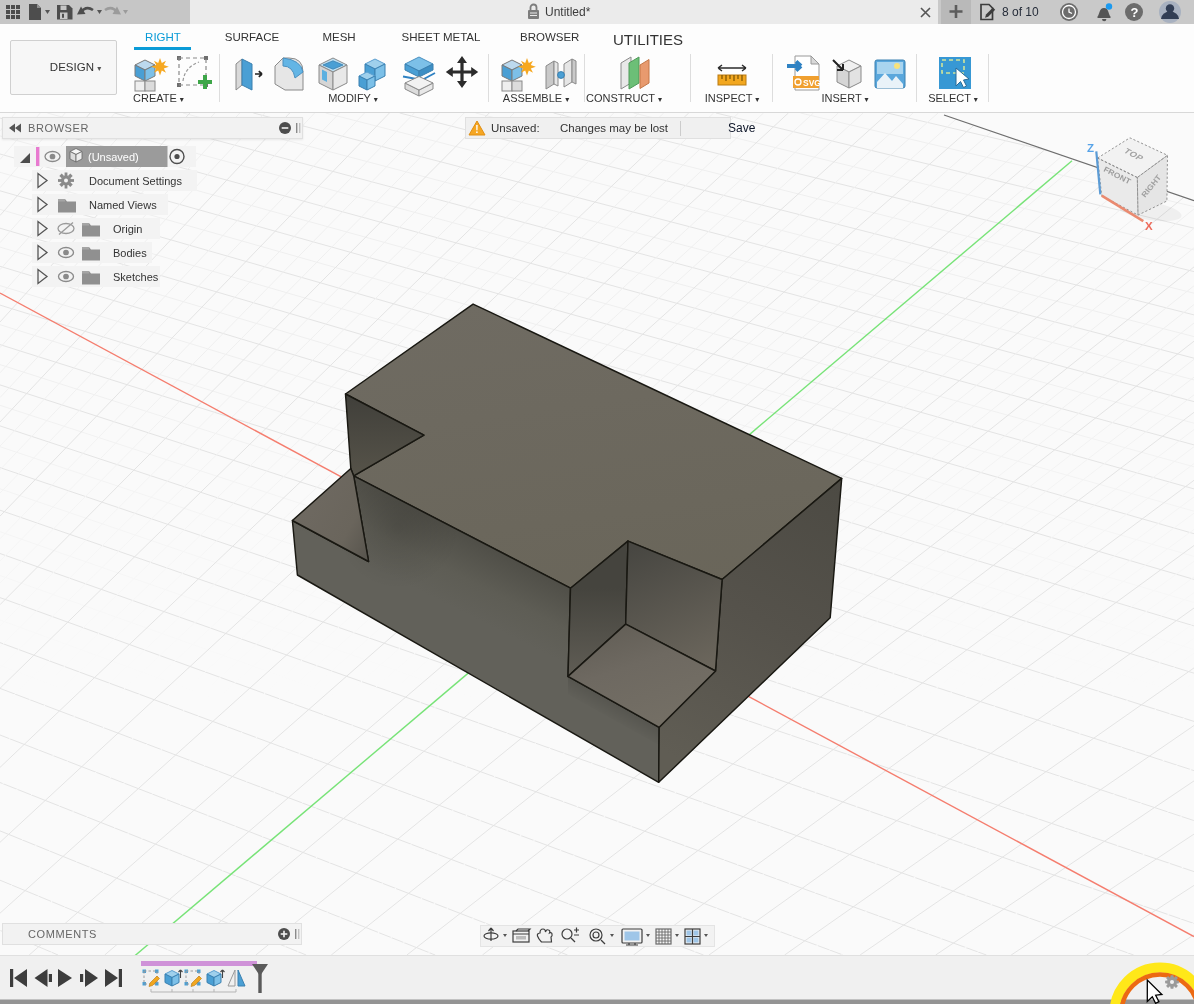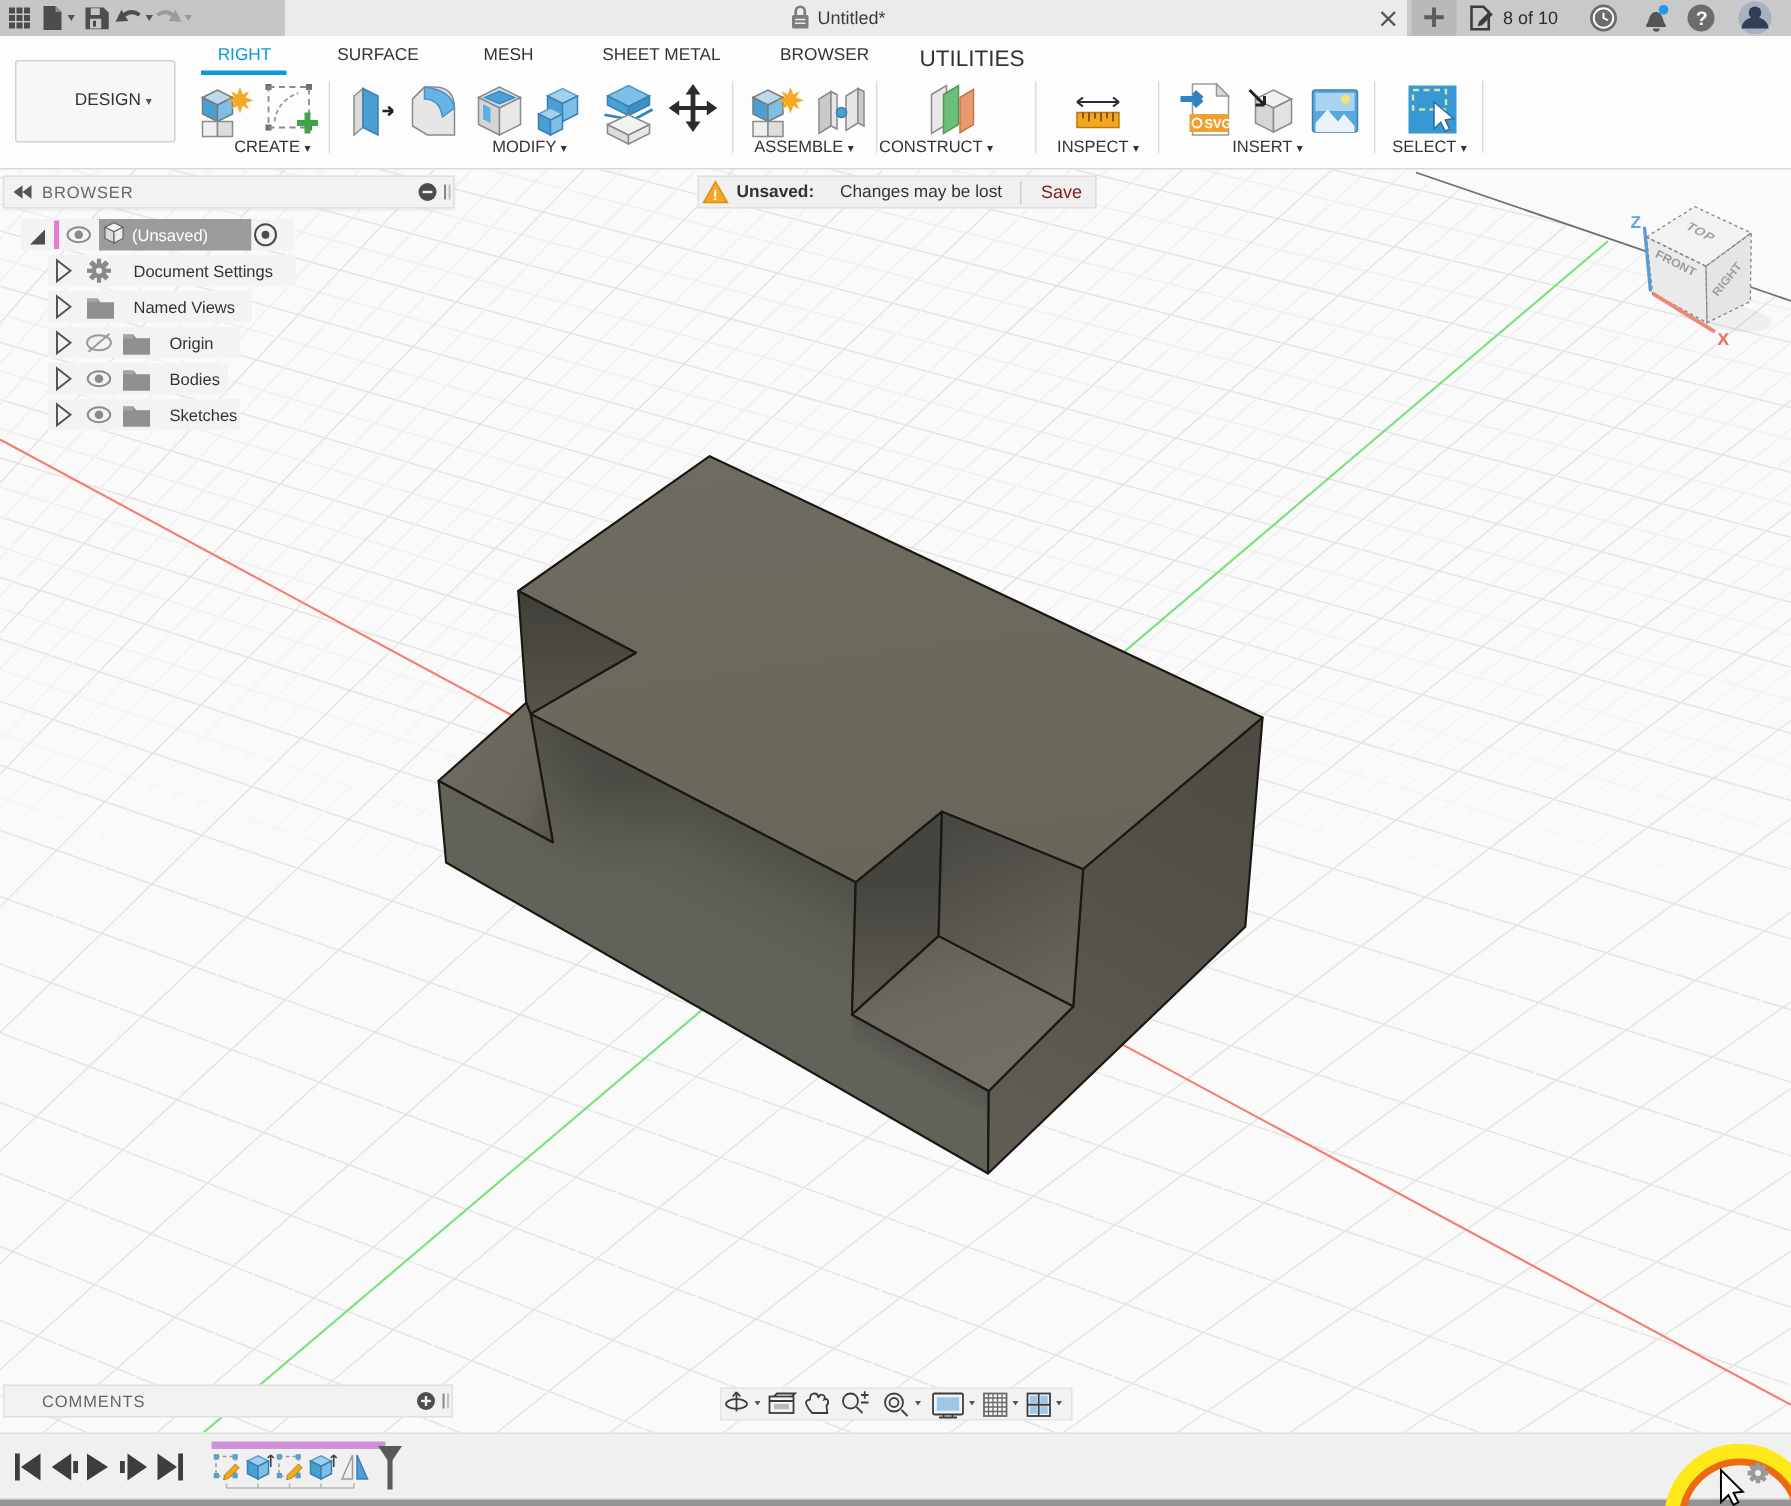--- a/index.html
+++ b/index.html
@@ -317,21 +317,21 @@
 <div class="abs" style="left:134px;top:47px;width:57px;height:3px;background:#0a9bd7"></div>
 <div class="abs" style="top:31px;left:222px;width:60px;text-align:center;font-size:11.5px;color:#333">SURFACE</div>
 <div class="abs" style="top:31px;left:318px;width:42px;text-align:center;font-size:11.5px;color:#333">MESH</div>
 <div class="abs" style="top:31px;left:399px;width:84px;text-align:center;font-size:11.5px;color:#333">SHEET METAL</div>
 <div class="abs" style="top:31px;left:520px;width:56px;text-align:center;font-size:11.5px;color:#333">BROWSER</div>
 <div class="abs" style="top:31px;left:613px;width:60px;text-align:center;font-size:15px;color:#333">UTILITIES</div>
 
 <div class="abs" style="left:10px;top:40px;width:107px;height:55px;border:1px solid #d0d0d0;border-radius:2px;background:#f7f7f7"></div>
 <div class="abs" style="left:10px;top:61px;width:131px;text-align:center;font-size:11.5px;color:#333">DESIGN <span style="font-size:8px;color:#555">▾</span></div>
 
-<div class="abs tb-label" style="top:92px;left:133px;width:74px;text-align:right">CREATE <span style="font-size:8px">▾</span></div>
+<div class="abs tb-label" style="top:92px;left:133px;width:74px;text-align:left">CREATE <span style="font-size:8px">▾</span></div>
 <div class="abs tb-label" style="top:92px;left:303px;width:100px;text-align:center">MODIFY <span style="font-size:8px">▾</span></div>
 <div class="abs tb-label" style="top:92px;left:486px;width:100px;text-align:center">ASSEMBLE <span style="font-size:8px">▾</span></div>
 <div class="abs tb-label" style="top:92px;left:586px;width:104px;text-align:left">CONSTRUCT <span style="font-size:8px">▾</span></div>
 <div class="abs tb-label" style="top:92px;left:698px;width:68px;text-align:center">INSPECT <span style="font-size:8px">▾</span></div>
 <div class="abs tb-label" style="top:92px;left:813px;width:64px;text-align:center">INSERT <span style="font-size:8px">▾</span></div>
 <div class="abs tb-label" style="top:92px;left:922px;width:62px;text-align:center">SELECT <span style="font-size:8px">▾</span></div>
 
 <div class="abs" style="left:219px;top:54px;width:1px;height:48px;background:#ddd"></div>
 <div class="abs" style="left:488px;top:54px;width:1px;height:48px;background:#ddd"></div>
 <div class="abs" style="left:584px;top:54px;width:1px;height:48px;background:#ddd"></div>
@@ -462,24 +462,24 @@
     <rect x="4" y="4" width="22" height="13" fill="none" stroke="#cfe49a" stroke-width="1.6" stroke-dasharray="4,3"></rect>
     <path d="M18 12 L18 30 L22.5 25.5 L25.5 31.5 L28.5 30 L25.5 24 L31 23 Z" fill="#fff" stroke="#2a6a96" stroke-width="1"></path>
   </g>
 </svg>
 
 <div class="abs" style="left:465px;top:117px;width:266px;height:22px;background:#f0f0f0;border:1px solid #e0e0e0"></div>
 <svg class="abs" style="left:468px;top:120px" width="24" height="18">
     <path d="M9 1 L17 15 H1 Z" fill="#f5a623" stroke="#e08e12"></path>
     <text x="7.2" y="13" font-size="10" fill="#fff" font-weight="bold">!</text>
   </svg>
-<div class="abs" style="left:491px;top:122px;font-size:11.5px;font-weight:bold;color:#333">Unsaved:</div>
+<div class="abs" style="left:491px;top:122px;font-size:11.5px;font-weight:normal;color:#333">Unsaved:</div>
 <div class="abs" style="left:560px;top:122px;font-size:11.5px;color:#333">Changes may be lost</div>
 <div class="abs" style="left:680px;top:121px;width:1px;height:15px;background:#ccc"></div>
-<div class="abs" style="left:694px;top:121px;font-size:12px;color:#7f1d1d">Save</div>
+<div class="abs" style="left:728px;top:121px;font-size:12px;color:#0f172a">Save</div>
 
 <div class="abs" style="left:2px;top:117px;width:301px;height:22px;background:#f2f2f2;border:1px solid #e0e0e0;box-shadow:0 1px 2px rgba(0,0,0,0.08)"></div>
 <svg class="abs" style="left:2px;top:117px" width="301" height="22">
   <path d="M7 11 l6 -4.5 v9 z M13 11 l6 -4.5 v9 z" fill="#555"></path>
   <text x="26" y="15" font-size="11" fill="#666" letter-spacing="0.6">BROWSER</text>
   <circle cx="283" cy="11" r="6" fill="#4d4d4d"></circle>
     <rect x="279.7" y="10.2" width="6.6" height="1.6" fill="#f2f2f2"></rect>
   <rect x="294" y="6" width="1.4" height="10" fill="#8a8a8a"></rect>
     <rect x="297" y="6" width="1.4" height="10" fill="#c0c0c0"></rect>
 </svg>

